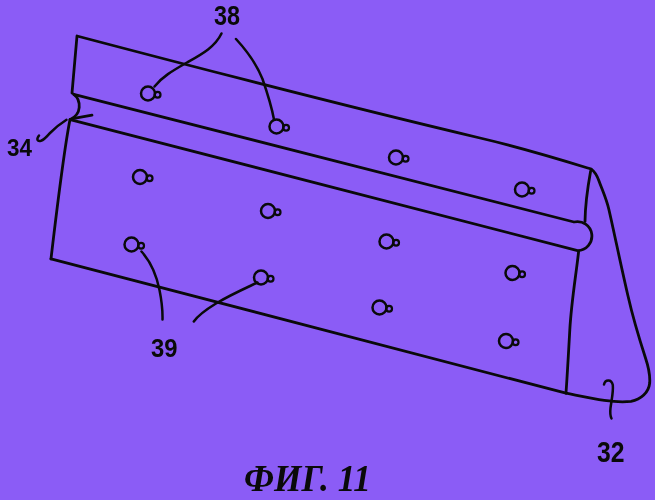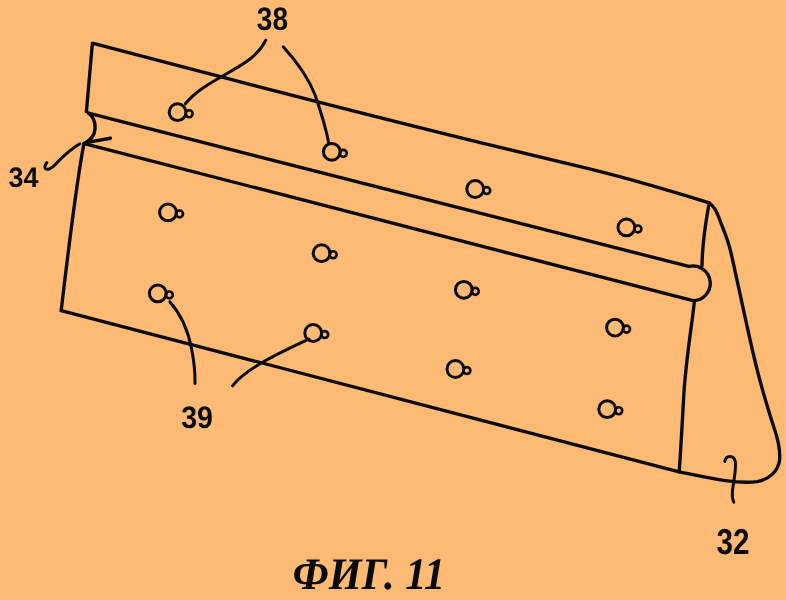--- a/index.html
+++ b/index.html
@@ -1,16 +1,16 @@
 <!DOCTYPE html>
 <html><head>
 <meta charset="utf-8">
 <style>
   html,body{margin:0;padding:0;background:#fff;}
-  #page{position:relative;width:655px;height:500px;background:#fdba74;overflow:hidden;}
+  #page{position:relative;width:655px;height:500px;background:#8b5cf6;overflow:hidden;}
   svg{display:block;}
   text{font-family:"Liberation Sans",sans-serif;font-weight:bold;fill:#0a0a0a;}
   .cap{font-family:"Liberation Serif",serif;font-style:italic;font-weight:bold;}
 </style>
 </head>
 <body>
 <div id="page">
 <svg width="655" height="500" viewBox="0 0 655 500">
   <g fill="none" stroke="#0a0a0a" stroke-width="2.8" stroke-linecap="round" stroke-linejoin="round">
 

